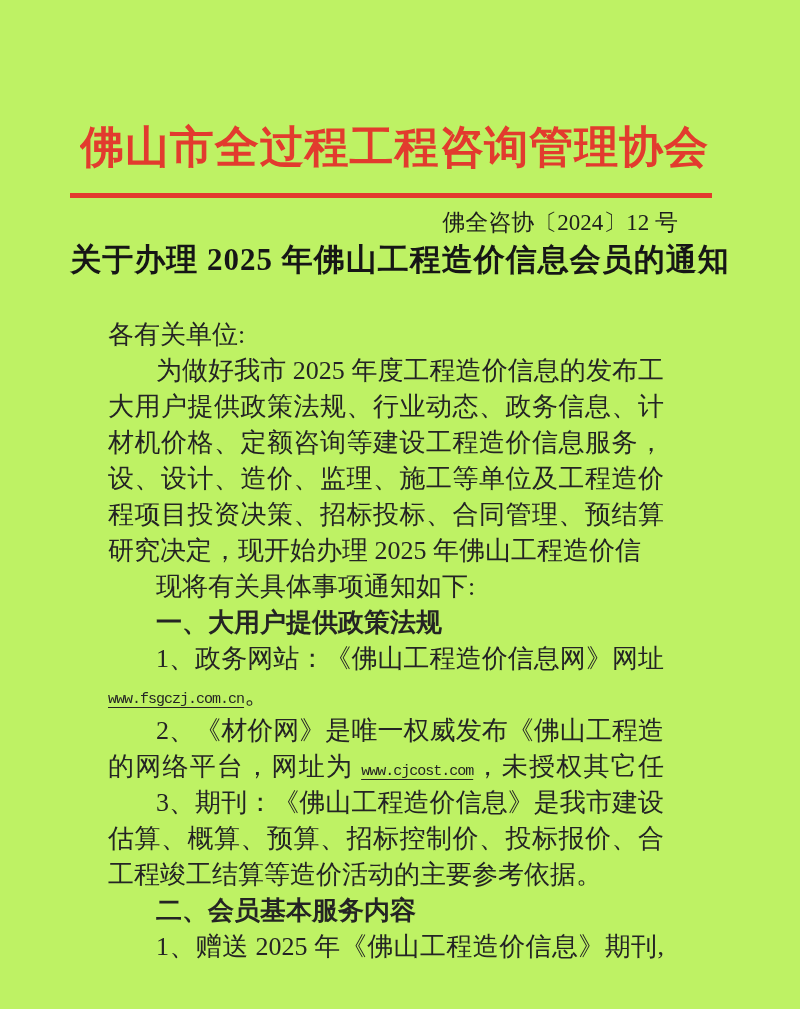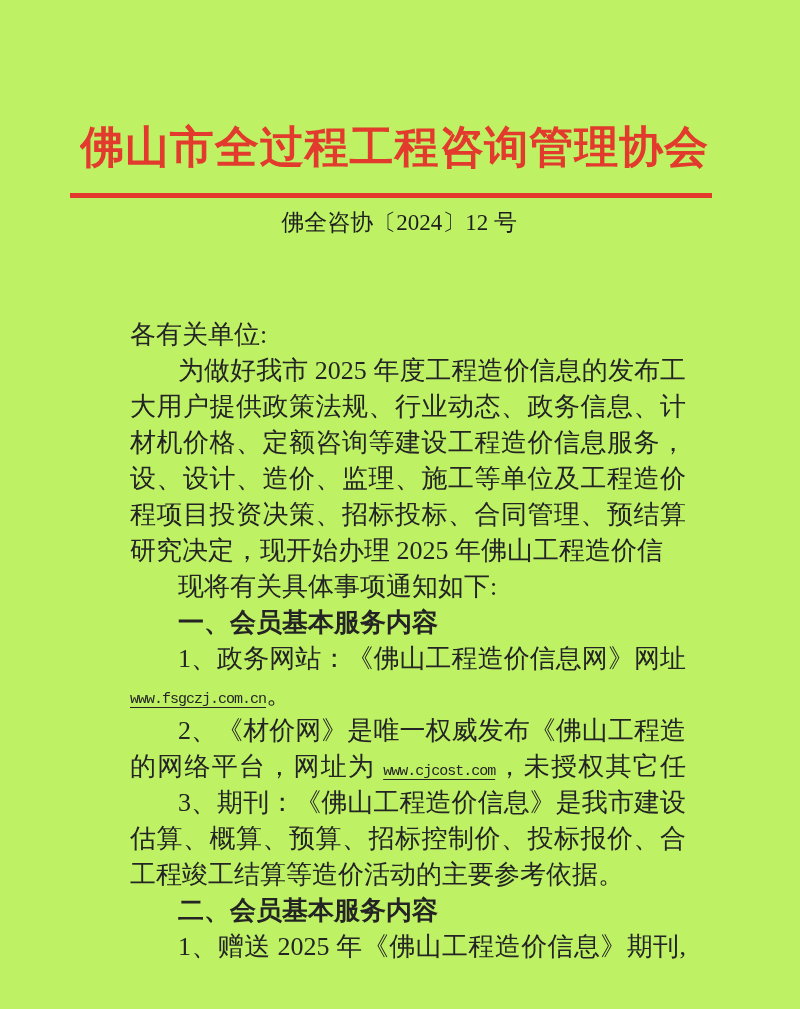--- a/index.html
+++ b/index.html
@@ -13,30 +13,30 @@
     line-height:56px;font-size:44px;font-weight:bold;color:var(--accent,#e23b2e);
     text-align:justify;text-align-last:justify;overflow:hidden;white-space:nowrap;
     text-justify:inter-character;
   }
   .red-rule{
     position:absolute;left:70px;top:193px;width:642px;height:5px;
     background:var(--accent,#e23b2e);
   }
   .doc-number{
     position:absolute;left:120px;top:208px;width:558px;height:30px;
-    line-height:30px;font-size:23px;text-align:center;color:#1d1d1d;
+    line-height:30px;font-size:23px;text-align:right;color:#1d1d1d;
     white-space:nowrap;overflow:hidden;
   }
   .notice-title{
     position:absolute;left:60px;top:241px;width:680px;height:38px;
     line-height:38px;font-size:31px;font-weight:bold;text-align:center;
     letter-spacing:1px;color:#161616;white-space:nowrap;overflow:hidden;
   }
   .doc-body{
-    position:absolute;left:130px;top:317px;width:556px;
+    position:absolute;left:108px;top:317px;width:556px;
     font-size:26px;color:#242424;
   }
   .ln{height:36px;line-height:36px;overflow:hidden;}
   .jf{text-align:justify;text-align-last:justify;text-justify:inter-character;}
   .ind{text-indent:48px;}
   .bold{font-weight:bold;}
   .url{
     font-family:"Liberation Mono","DejaVu Sans Mono",monospace;
     font-size:15px;letter-spacing:-1px;text-decoration:underline;
     text-underline-offset:4px;
@@ -46,35 +46,36 @@
 <body>
 
 <div class="page">
 
   <div class="org-name">佛山市全过程工程咨询管理协会</div>
 
   <div class="red-rule"></div>
 
   <div class="doc-number">佛全咨协〔2024〕12 号</div>
 
+  <div class="notice-title">关于办理 2025 年佛山工程造价信息会员的通知</div>
 
   <div class="doc-body">
 
     <div class="ln">各有关单位:</div>
 
     <div class="ln jf ind">为做好我市 2025 年度工程造价信息的发布工作，给广</div>
     <div class="ln jf">大用户提供政策法规、行业动态、政务信息、计价依据、人</div>
     <div class="ln jf">材机价格、定额咨询等建设工程造价信息服务，指导我市建</div>
     <div class="ln jf">设、设计、造价、监理、施工等单位及工程造价人员进行工</div>
     <div class="ln jf">程项目投资决策、招标投标、合同管理、预结算等工作，经</div>
     <div class="ln">研究决定，现开始办理 2025 年佛山工程造价信息会员。</div>
 
     <div class="ln ind">现将有关具体事项通知如下:</div>
 
-    <div class="ln ind bold">一、会员基本服务内容</div>
+    <div class="ln ind bold">一、大用户提供政策法规</div>
 
     <div class="ln jf ind">1、政务网站：《佛山工程造价信息网》网址为</div>
 
     <div class="ln"><span class="url">www.fsgczj.com.cn</span><span>。</span></div>
 
     <div class="ln jf ind">2、《材价网》是唯一权威发布《佛山工程造价信息》</div>
 
     <div class="ln jf"><span>的网络平台，网址为 </span><span class="url">www.cjcost.com</span><span>，未授权其它任何软件</span></div>
 
 

